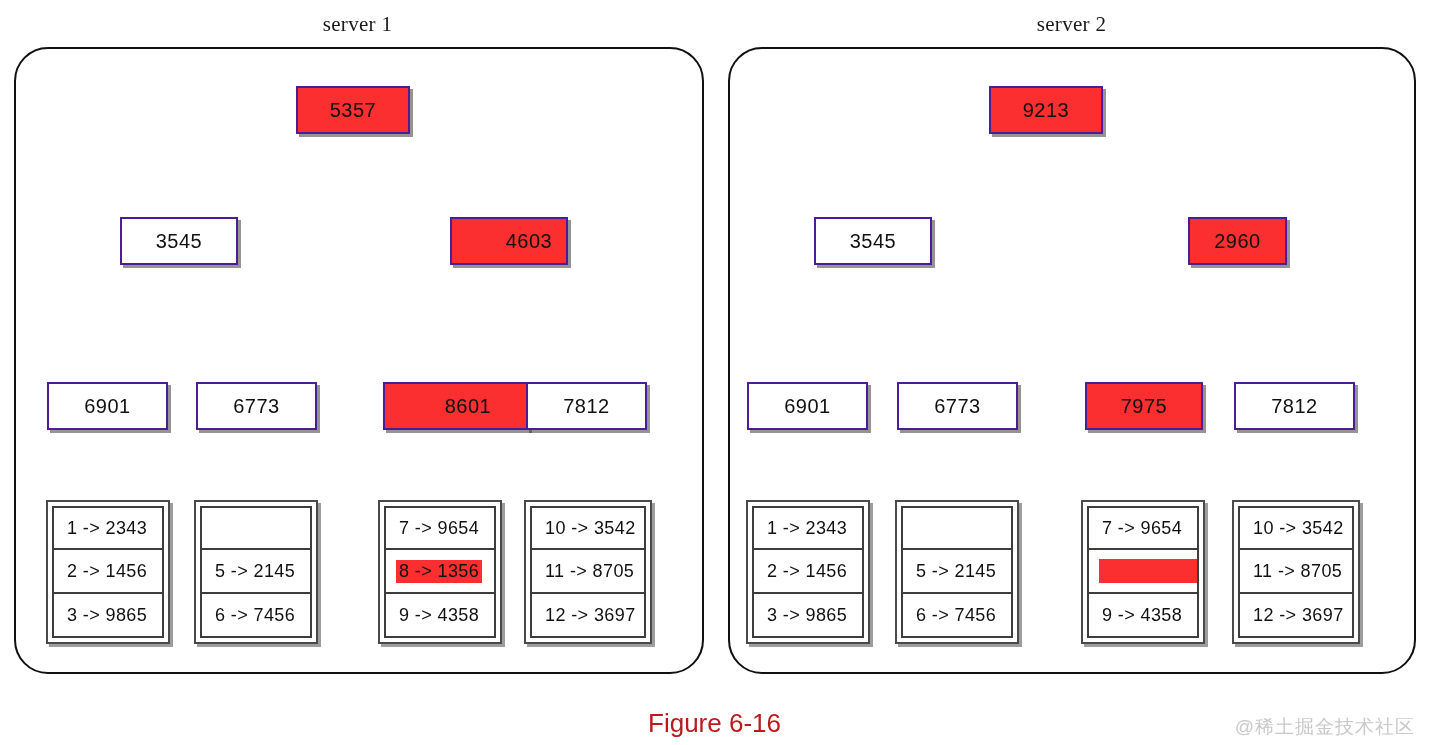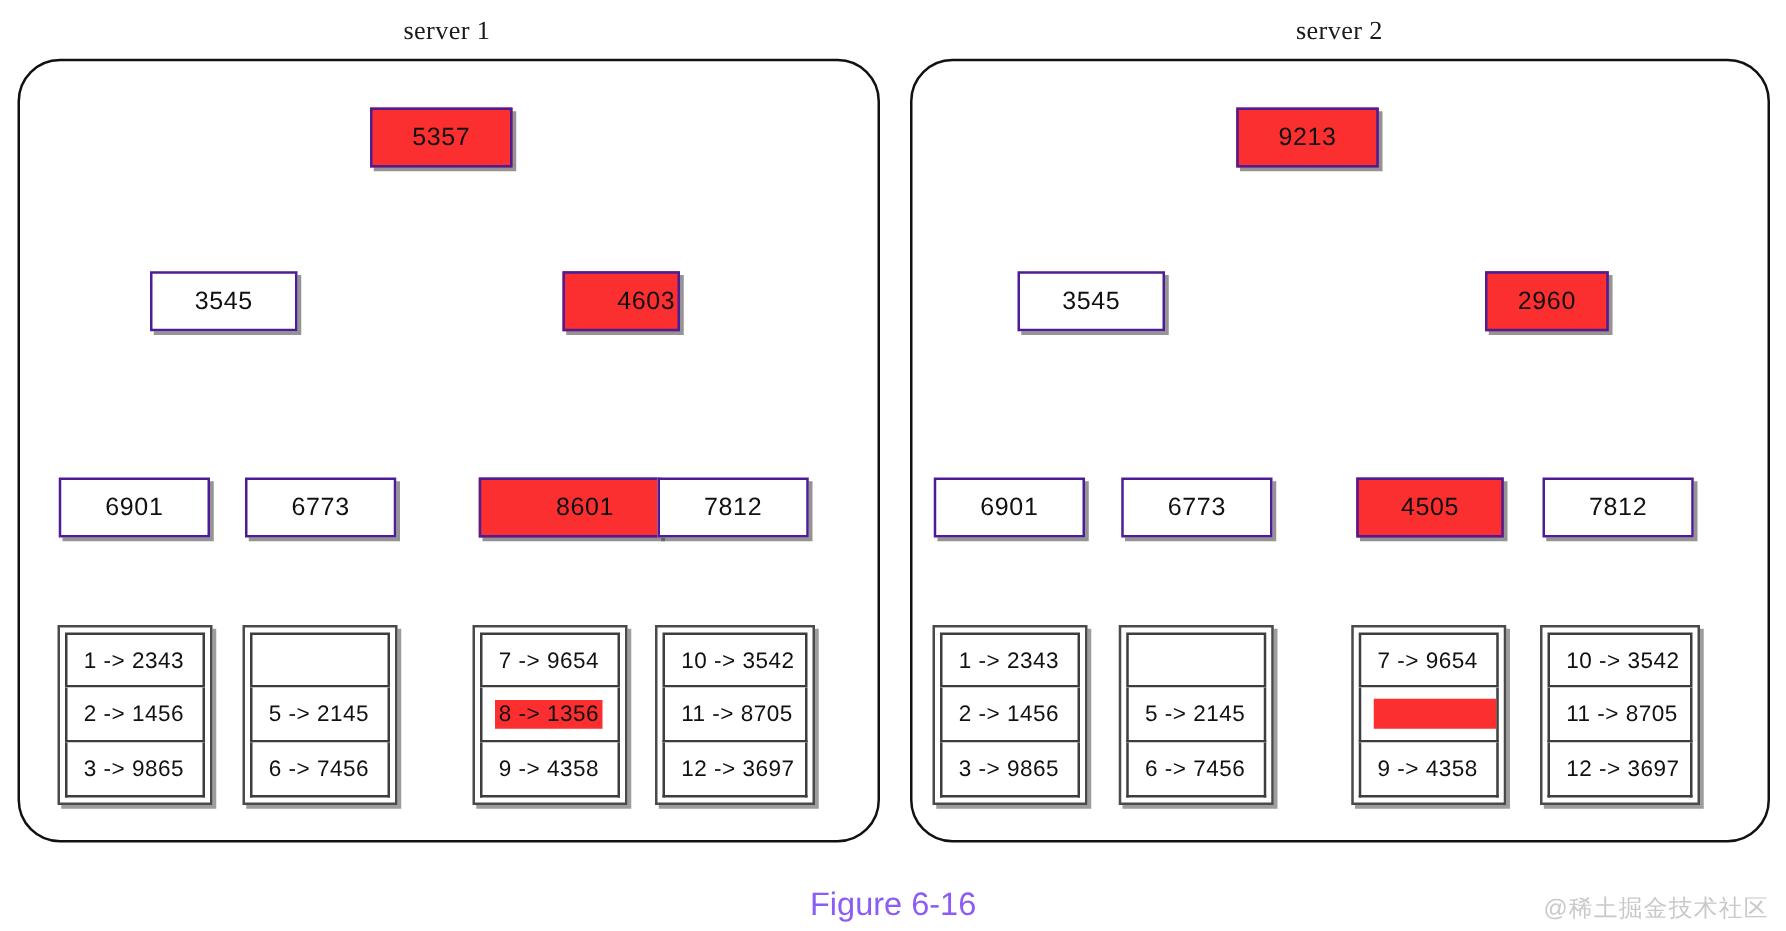--- a/index.html
+++ b/index.html
@@ -104,21 +104,21 @@
   }
 
   
   .figure-caption {
     position: absolute;
     left: 0;
     top: 708px;
     width: 1429px;
     text-align: center;
     font-size: 26px;
-    color: #8b5cf6;
+    color: #b91c1c;
   }
   .watermark {
     position: absolute;
     right: 14px;
     top: 714px;
     font-size: 19px;
     color: #c9c9c9;
     letter-spacing: 1px;
   }
 </style>
@@ -164,21 +164,21 @@
 
   <div class="server-panel" style="left:14px; top:47px; width:690px; height:627px;"></div>
 
   <div class="node red" style="left:296px; top:86px; width:114px; height:48px;">
     <span>5357</span>
   </div>
 
   <div class="node" style="left:120px; top:217px; width:118px; height:48px;">
     <span>3545</span>
   </div>
-  <div class="node red" style="left:450px; top:217px; width:94px; height:48px;padding-left:40px;">
+  <div class="node red" style="left:450px; top:217px; width:118px; height:48px;padding-left:40px;">
     <span>4603</span>
   </div>
 
   <div class="node" style="left:47px; top:382px; width:121px; height:48px;">
     <span>6901</span>
   </div>
   <div class="node" style="left:196px; top:382px; width:121px; height:48px;">
     <span>6773</span>
   </div>
   <div class="node red" style="left:383px; top:382px; width:146px; height:48px;padding-left:24px;">
@@ -251,21 +251,21 @@
     <span>2960</span>
   </div>
 
   <div class="node" style="left:747px; top:382px; width:121px; height:48px;">
     <span>6901</span>
   </div>
   <div class="node" style="left:897px; top:382px; width:121px; height:48px;">
     <span>6773</span>
   </div>
   <div class="node red" style="left:1085px; top:382px; width:118px; height:48px;">
-    <span>4505</span>
+    <span>7975</span>
   </div>
   <div class="node" style="left:1234px; top:382px; width:121px; height:48px;">
     <span>7812</span>
   </div>
 
   <div class="leaf-list" style="left:746px; top:500px; width:124px;">
     <div class="leaf-cell">
         <span class="txt">1 -&gt; 2343</span>
       </div>
     <div class="leaf-cell">

